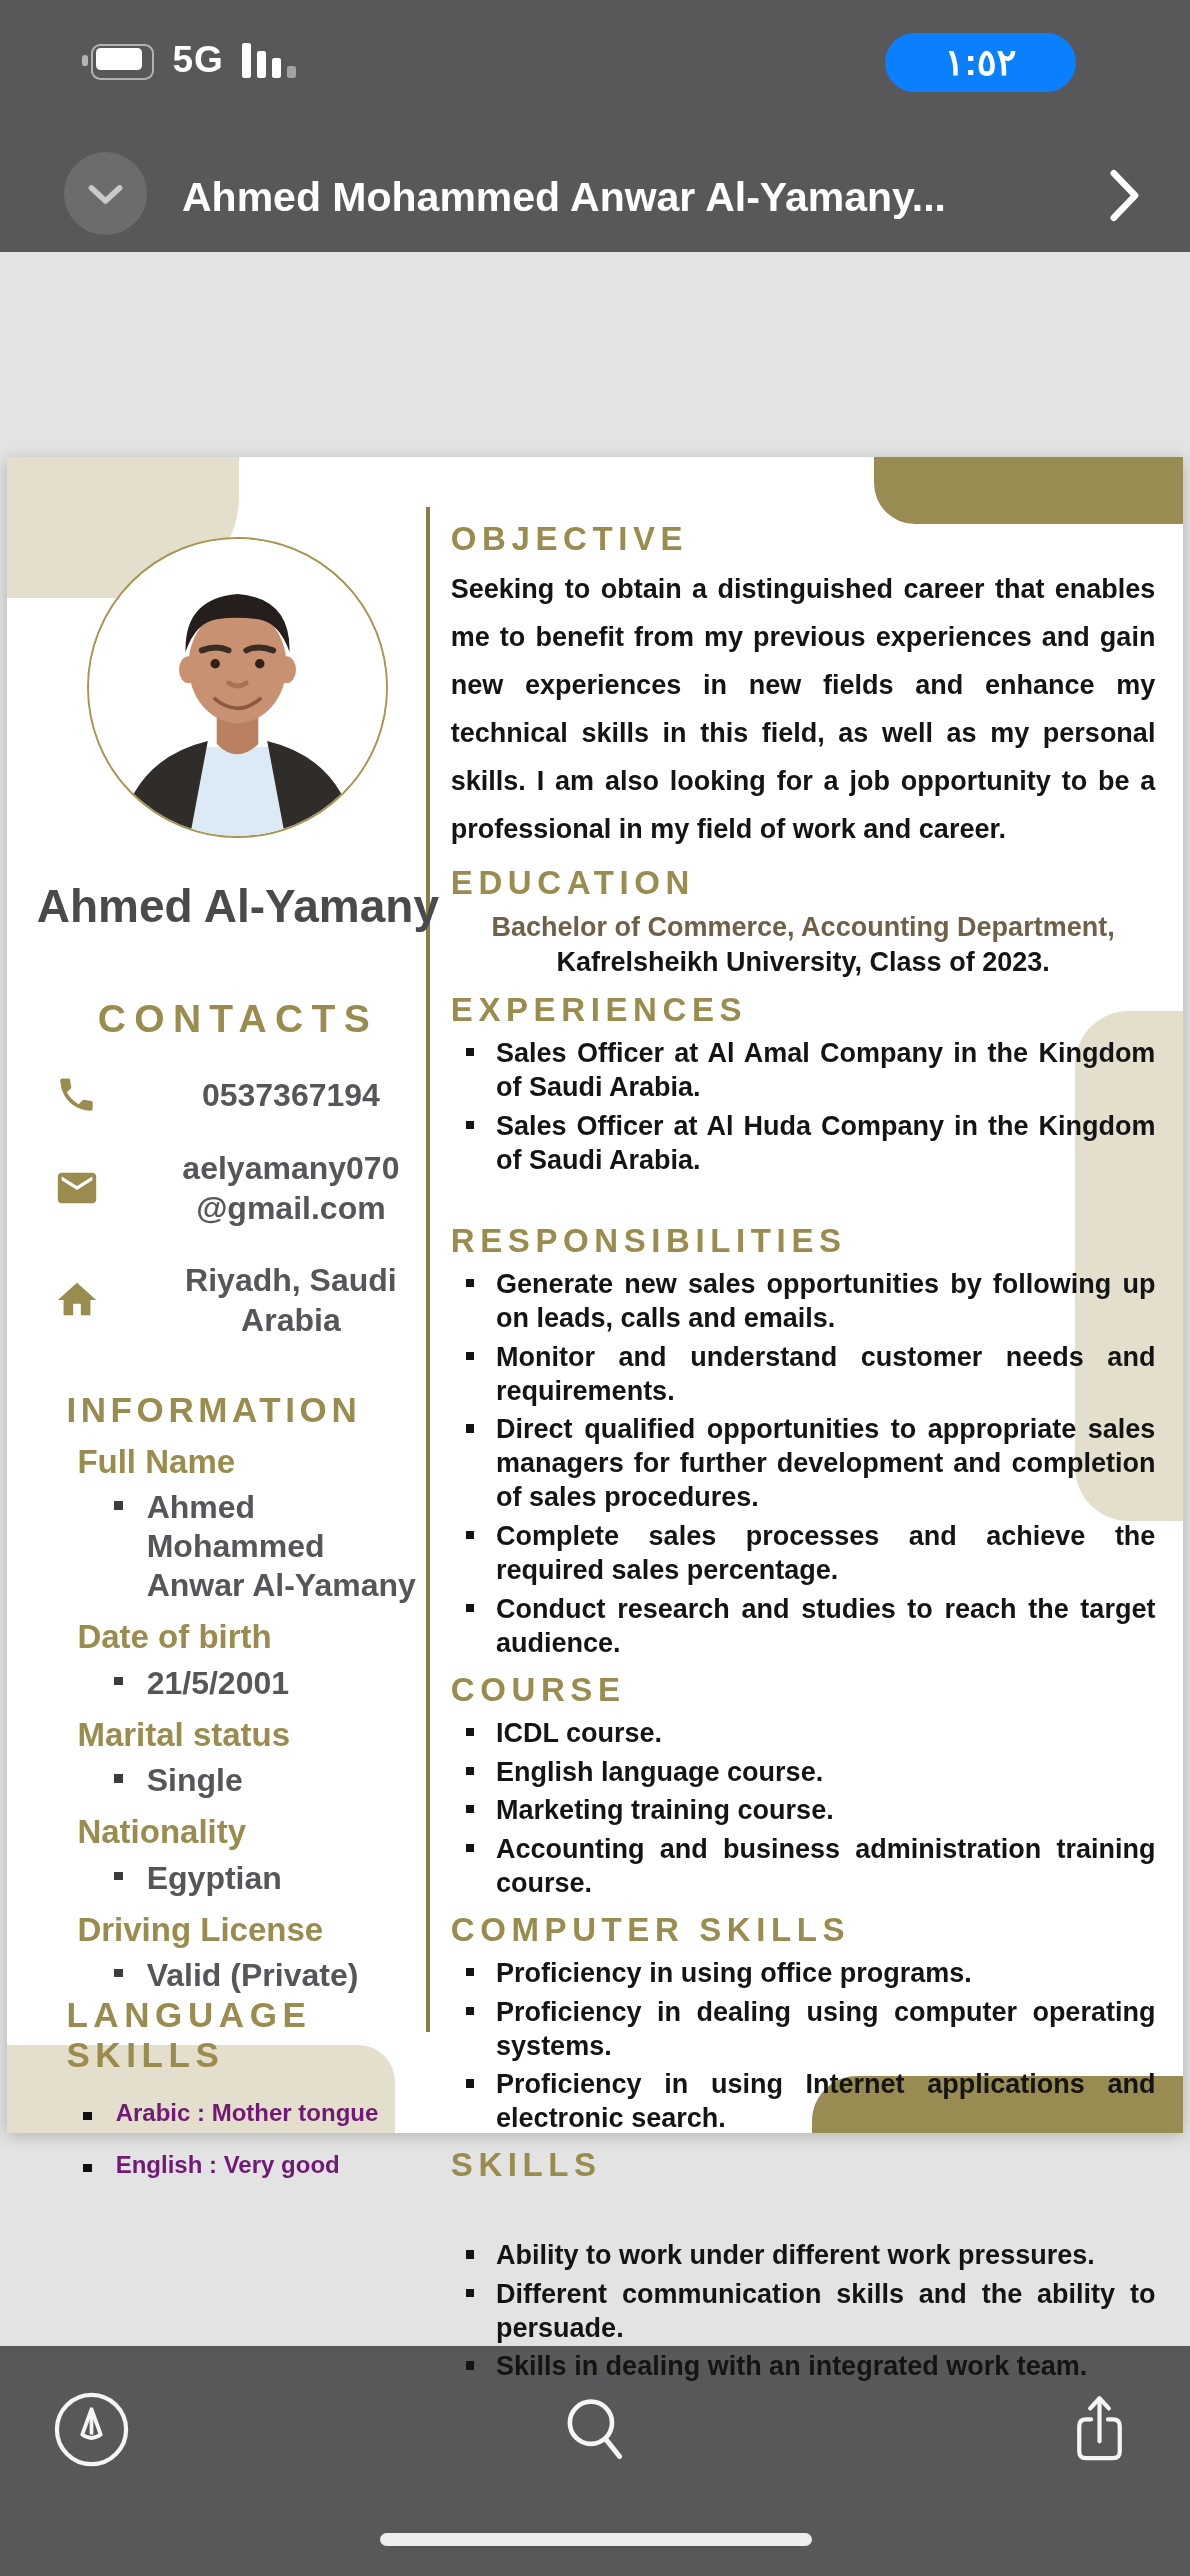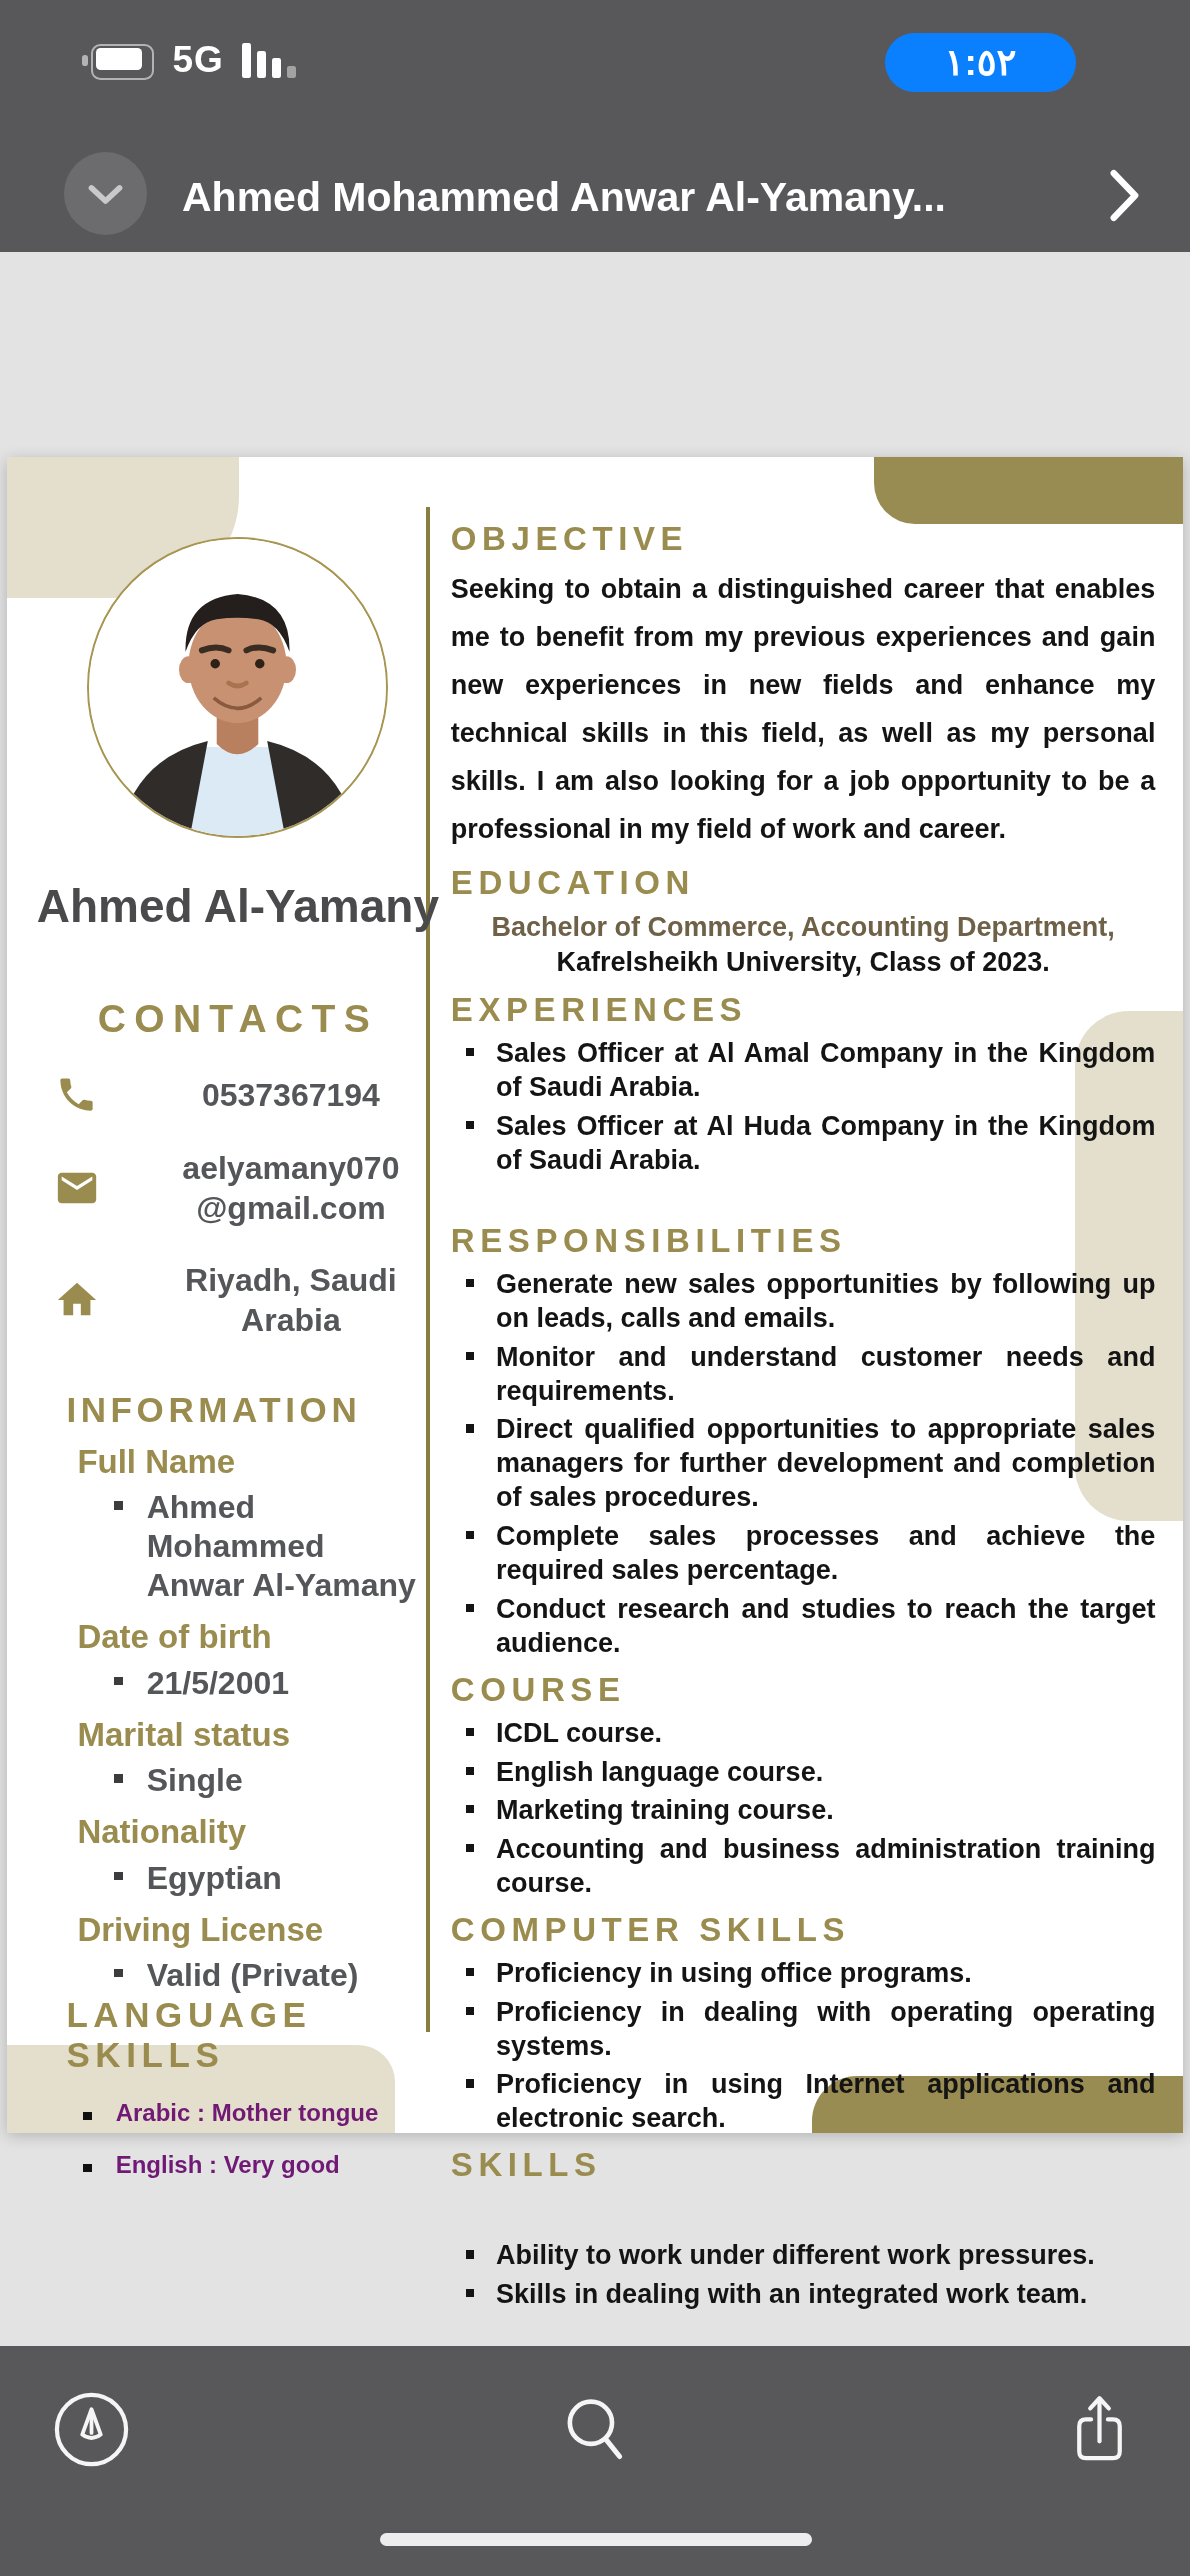--- a/index.html
+++ b/index.html
@@ -314,33 +314,37 @@
         </div>
 
         <div class="rh">COMPUTER SKILLS</div>
         <div class="blist">
           <div class="li">
               <i class="sq"></i>
               <span>Proficiency in using office programs.</span>
             </div>
           <div class="li">
               <i class="sq"></i>
-              <span>Proficiency in dealing with operating operating systems.</span>
+              <span>Proficiency in dealing using computer operating systems.</span>
             </div>
           <div class="li">
               <i class="sq"></i>
               <span>Proficiency in using Internet applications and electronic search.</span>
             </div>
         </div>
 
         <div class="rh">SKILLS</div>
         <div class="blist gap-skills">
           <div class="li">
               <i class="sq"></i>
               <span>Ability to work under different work pressures.</span>
+            </div>
+          <div class="li">
+              <i class="sq"></i>
+              <span>Different communication skills and the ability to persuade.</span>
             </div>
           <div class="li">
               <i class="sq"></i>
               <span>Skills in dealing with an integrated work team.</span>
             </div>
         </div>
 
       </div>
     </div>
   </div>

